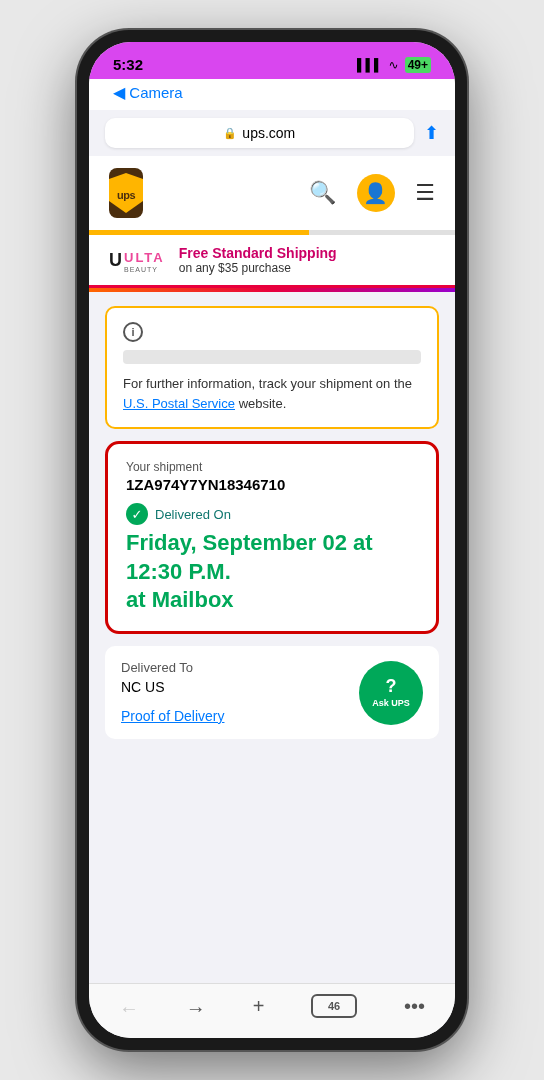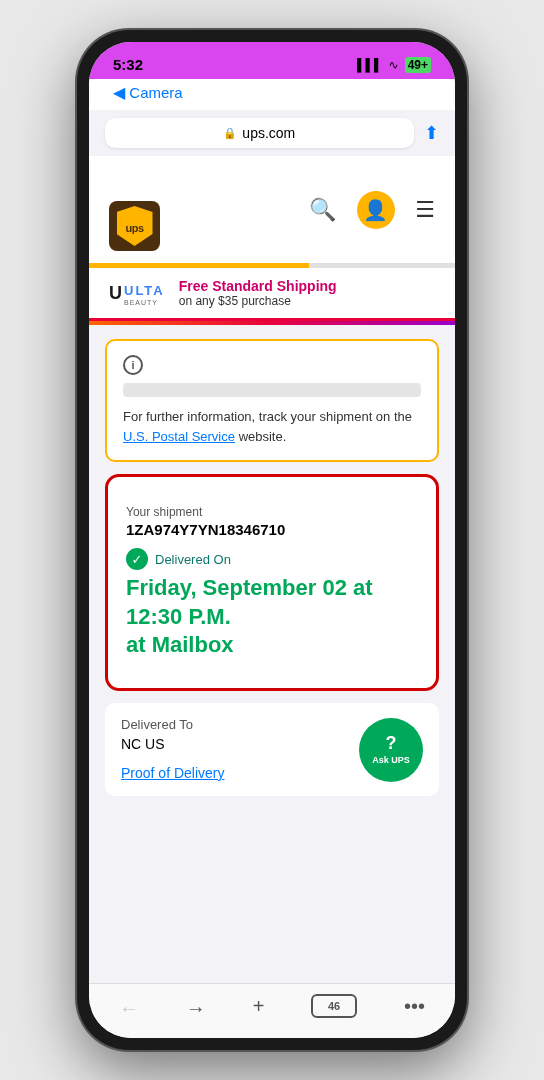--- a/index.html
+++ b/index.html
@@ -121,30 +121,29 @@
     
     .ups-header {
       background: #fff;
       padding: 12px 20px;
       display: flex;
       align-items: center;
       justify-content: space-between;
       flex-shrink: 0;
     }
     .ups-logo {
-      width: 51px;
+      width: 34px;
       height: 50px;
       background: #4b2e0e;
       border-radius: 8px;
       display: flex;
       align-items: center;
       justify-content: center;
       position: relative;
       overflow: hidden;
-      margin-top: 33px;
     }
     .ups-logo-shield {
       width: 36px;
       height: 40px;
       background: #ffb500;
       clip-path: polygon(50% 0%, 100% 15%, 100% 70%, 50% 100%, 0% 70%, 0% 15%);
       display: flex;
       align-items: center;
       justify-content: center;
     }
@@ -194,21 +193,21 @@
       gap: 14px;
       flex-shrink: 0;
       border-bottom: 3px solid #e8003d;
     }
     .ulta-logo {
       display: flex;
       align-items: center;
       gap: 2px;
     }
     .ulta-u { font-size: 18px; font-weight: 900; color: #1a1a1a; }
-    .ulta-lta { font-size: 13px; font-weight: 700; color: #3b82f6; letter-spacing: 2px; }
+    .ulta-lta { font-size: 13px; font-weight: 700; color: #ec4899; letter-spacing: 2px; }
     .ulta-beauty { font-size: 7px; color: #666; letter-spacing: 1px; display: block; }
     .ulta-text-block { display: flex; flex-direction: column; }
     .ulta-free-ship {
       font-size: 14px;
       font-weight: 700;
       color: #cc0066;
     }
     .ulta-sub {
       font-size: 12px;
       color: #333;
@@ -270,21 +269,21 @@
     }
     .usps-link {
       color: #007aff;
       text-decoration: underline;
     }
     
     .shipment-card {
       background: #fff;
       border: 3px solid #d00000;
       border-radius: 14px;
-      padding: 28px 18px;
+      padding: 16px 18px;
     }
     .shipment-label {
       font-size: 12px;
       color: #555;
       margin-bottom: 2px;
     }
     .shipment-id {
       font-size: 15px;
       font-weight: 600;
       color: #000;

